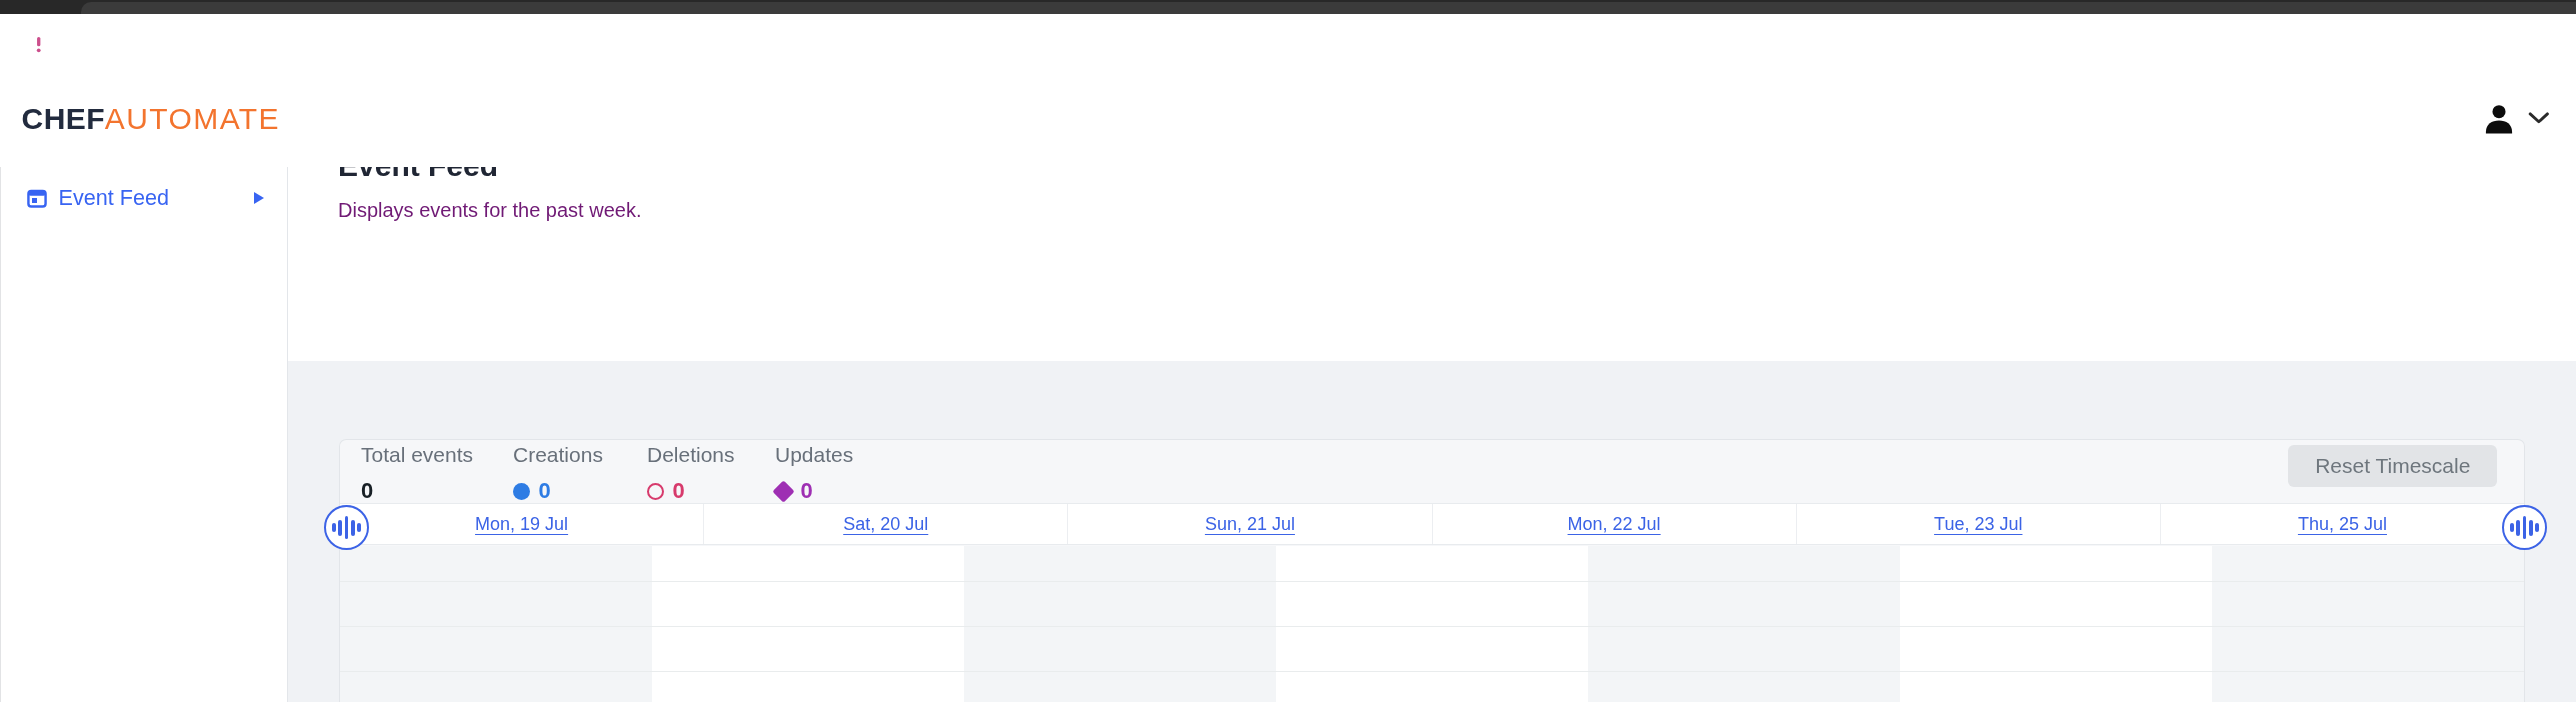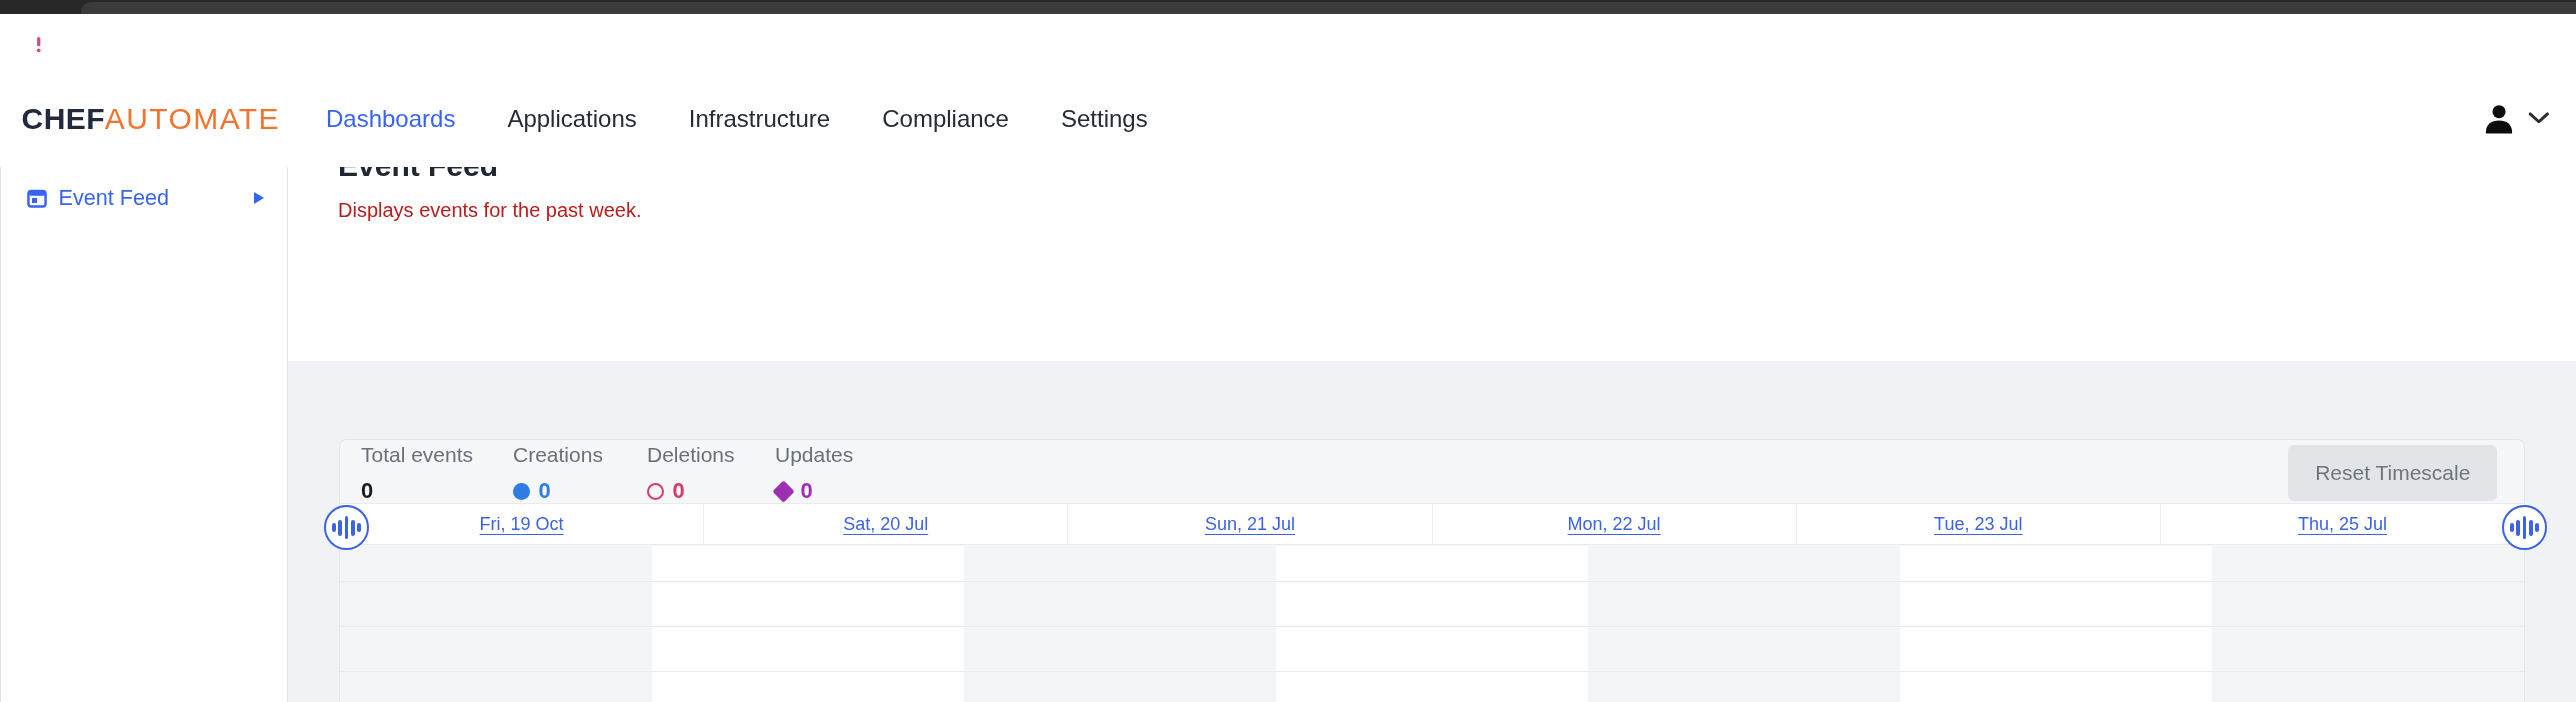--- a/index.html
+++ b/index.html
@@ -42,21 +42,21 @@
                   position:relative; height:29px; cursor:pointer; }
   .cal-svg { width:20px; height:20px; flex:none; }
   .sidebar-label { color:#3864f2; font-size:21.6px; margin-left:11.5px; }
   .sidebar-arrow { position:absolute; left:253px; width:0; height:0;
                    border-left:10px solid #3864f2; border-top:6.5px solid transparent;
                    border-bottom:6.5px solid transparent; }
 
   .main { position:relative; flex:1; height:100%; background:#ffffff; overflow:hidden; }
   .page-title { position:absolute; left:50px; top:-16px; font-size:30px; line-height:1;
                 font-weight:700; color:#202634; }
-  .page-subtitle { position:absolute; left:50px; top:32px; font-size:20px; color:#b91c1c; }
+  .page-subtitle { position:absolute; left:50px; top:32px; font-size:20px; color:#701a75; }
 
   .filter-input { position:absolute; left:50px; top:101px; width:2184px; height:69px;
                   border:1.4px solid #e4e8eb; border-radius:5.8px; font-size:20px; color:#3a4149;
                   padding:0 21.6px; outline:none; background:#ffffff;
                   font-family:"Liberation Sans", sans-serif; }
   .filter-input::placeholder { color:#b9c0c7; }
 
   .gray-section { position:absolute; left:0; right:0; top:194px; bottom:0; background:#f0f2f5; }
 
   .card { position:absolute; left:51px; top:78px; width:2186px; height:266px;
@@ -64,21 +64,21 @@
           border-radius:7.2px 7.2px 0 0; }
 
   
   .stat { position:absolute; top:2.9px; }
   .stat-label { font-size:21px; color:#68707a; }
   .stat-value-row { display:flex; align-items:center; margin-top:11.5px; }
   .stat-marker { width:17px; height:17px; border-radius:50%; margin-right:8.6px; flex:none; }
   .stat-marker.diamond { border-radius:2.2px; transform:rotate(45deg) scale(0.92); }
   .stat-value { font-size:22px; font-weight:600; color:#182026; }
 
-  .reset-btn { position:absolute; right:26.6px; top:5px; height:56px; padding:0 27px;
+  .reset-btn { position:absolute; right:26.6px; top:5px; height:42px; padding:0 27px;
                background:#e2e4e7; border:none; border-radius:5.8px; color:#6e767d;
                font-size:21px; font-family:"Liberation Sans", sans-serif; cursor:pointer;margin-left:18px; }
 
   
   .band { position:absolute; left:0; right:0; top:63px; height:42px; background:#ffffff;
           border-top:0.7px solid #e8ebee; border-bottom:0.7px solid #e8ebee; display:flex; }
   .day-col { flex:1; display:flex; align-items:center; justify-content:center;
              border-right:0.7px solid #eceef1; }
   .day-col:last-child { border-right:none; }
   .day-link { color:#3b63e6; font-size:18px; text-decoration:underline;
@@ -110,27 +110,20 @@
     <path d="M20 1 L39 34 L1 34 Z" fill="#ffffff"></path>
     <rect x="18" y="11" width="4.6" height="13" rx="2.3" fill="#cc4f8c"></rect>
     <circle cx="20.3" cy="29.5" r="2.6" fill="#cc4f8c"></circle>
   </svg>
   <span class="banner-text"><span>Your Progress® Chef® Automate™ trial license is set to expire on Tue, 30 Jul 2024! Contact the Account Team for help or </span><a class="banner-link">update with the new license key.</a></span>
   <span class="banner-close">×</span>
 </div>
 
 <div class="nav">
   <div class="logo"><span class="chef">CHEF</span><span class="automate">AUTOMATE</span></div>
-  <div class="menu" id="nav-menu">
-      <div class="menu-item active">Dashboards</div>
-      <div class="menu-item">Applications</div>
-      <div class="menu-item">Infrastructure</div>
-      <div class="menu-item">Compliance</div>
-      <div class="menu-item">Settings</div>
-    </div>
   <div class="nav-right">
     <svg class="person-svg" viewBox="0 0 44 44">
       <circle cx="22" cy="12" r="9" fill="#0c0c0c"></circle>
       <path d="M4 40 C4 29 12 24 22 24 C32 24 40 29 40 40 L40 42 L4 42 Z" fill="#0c0c0c"></path>
     </svg>
     <svg class="chev-svg" viewBox="0 0 30 20">
       <polyline points="3,4 15,15 27,4" fill="none" stroke="#2b2b2b" stroke-width="4" stroke-linecap="round" stroke-linejoin="round"></polyline>
     </svg>
   </div>
 </div>
@@ -185,21 +178,21 @@
       <span class="stat-marker diamond" style="background: rgb(158, 47, 179);"></span>
       <span class="stat-value" style="color: rgb(158, 47, 179);">0</span>
     </div>
   </div>
           </div>
 
         <button class="reset-btn">Reset Timescale</button>
 
         <div class="band" id="day-band">
             <div class="day-col">
-    <a class="day-link">Fri, 19 Oct</a>
+    <a class="day-link">Mon, 19 Jul</a>
   </div>
             <div class="day-col">
     <a class="day-link">Sat, 20 Jul</a>
   </div>
             <div class="day-col">
     <a class="day-link">Sun, 21 Jul</a>
   </div>
             <div class="day-col">
     <a class="day-link">Mon, 22 Jul</a>
   </div>

